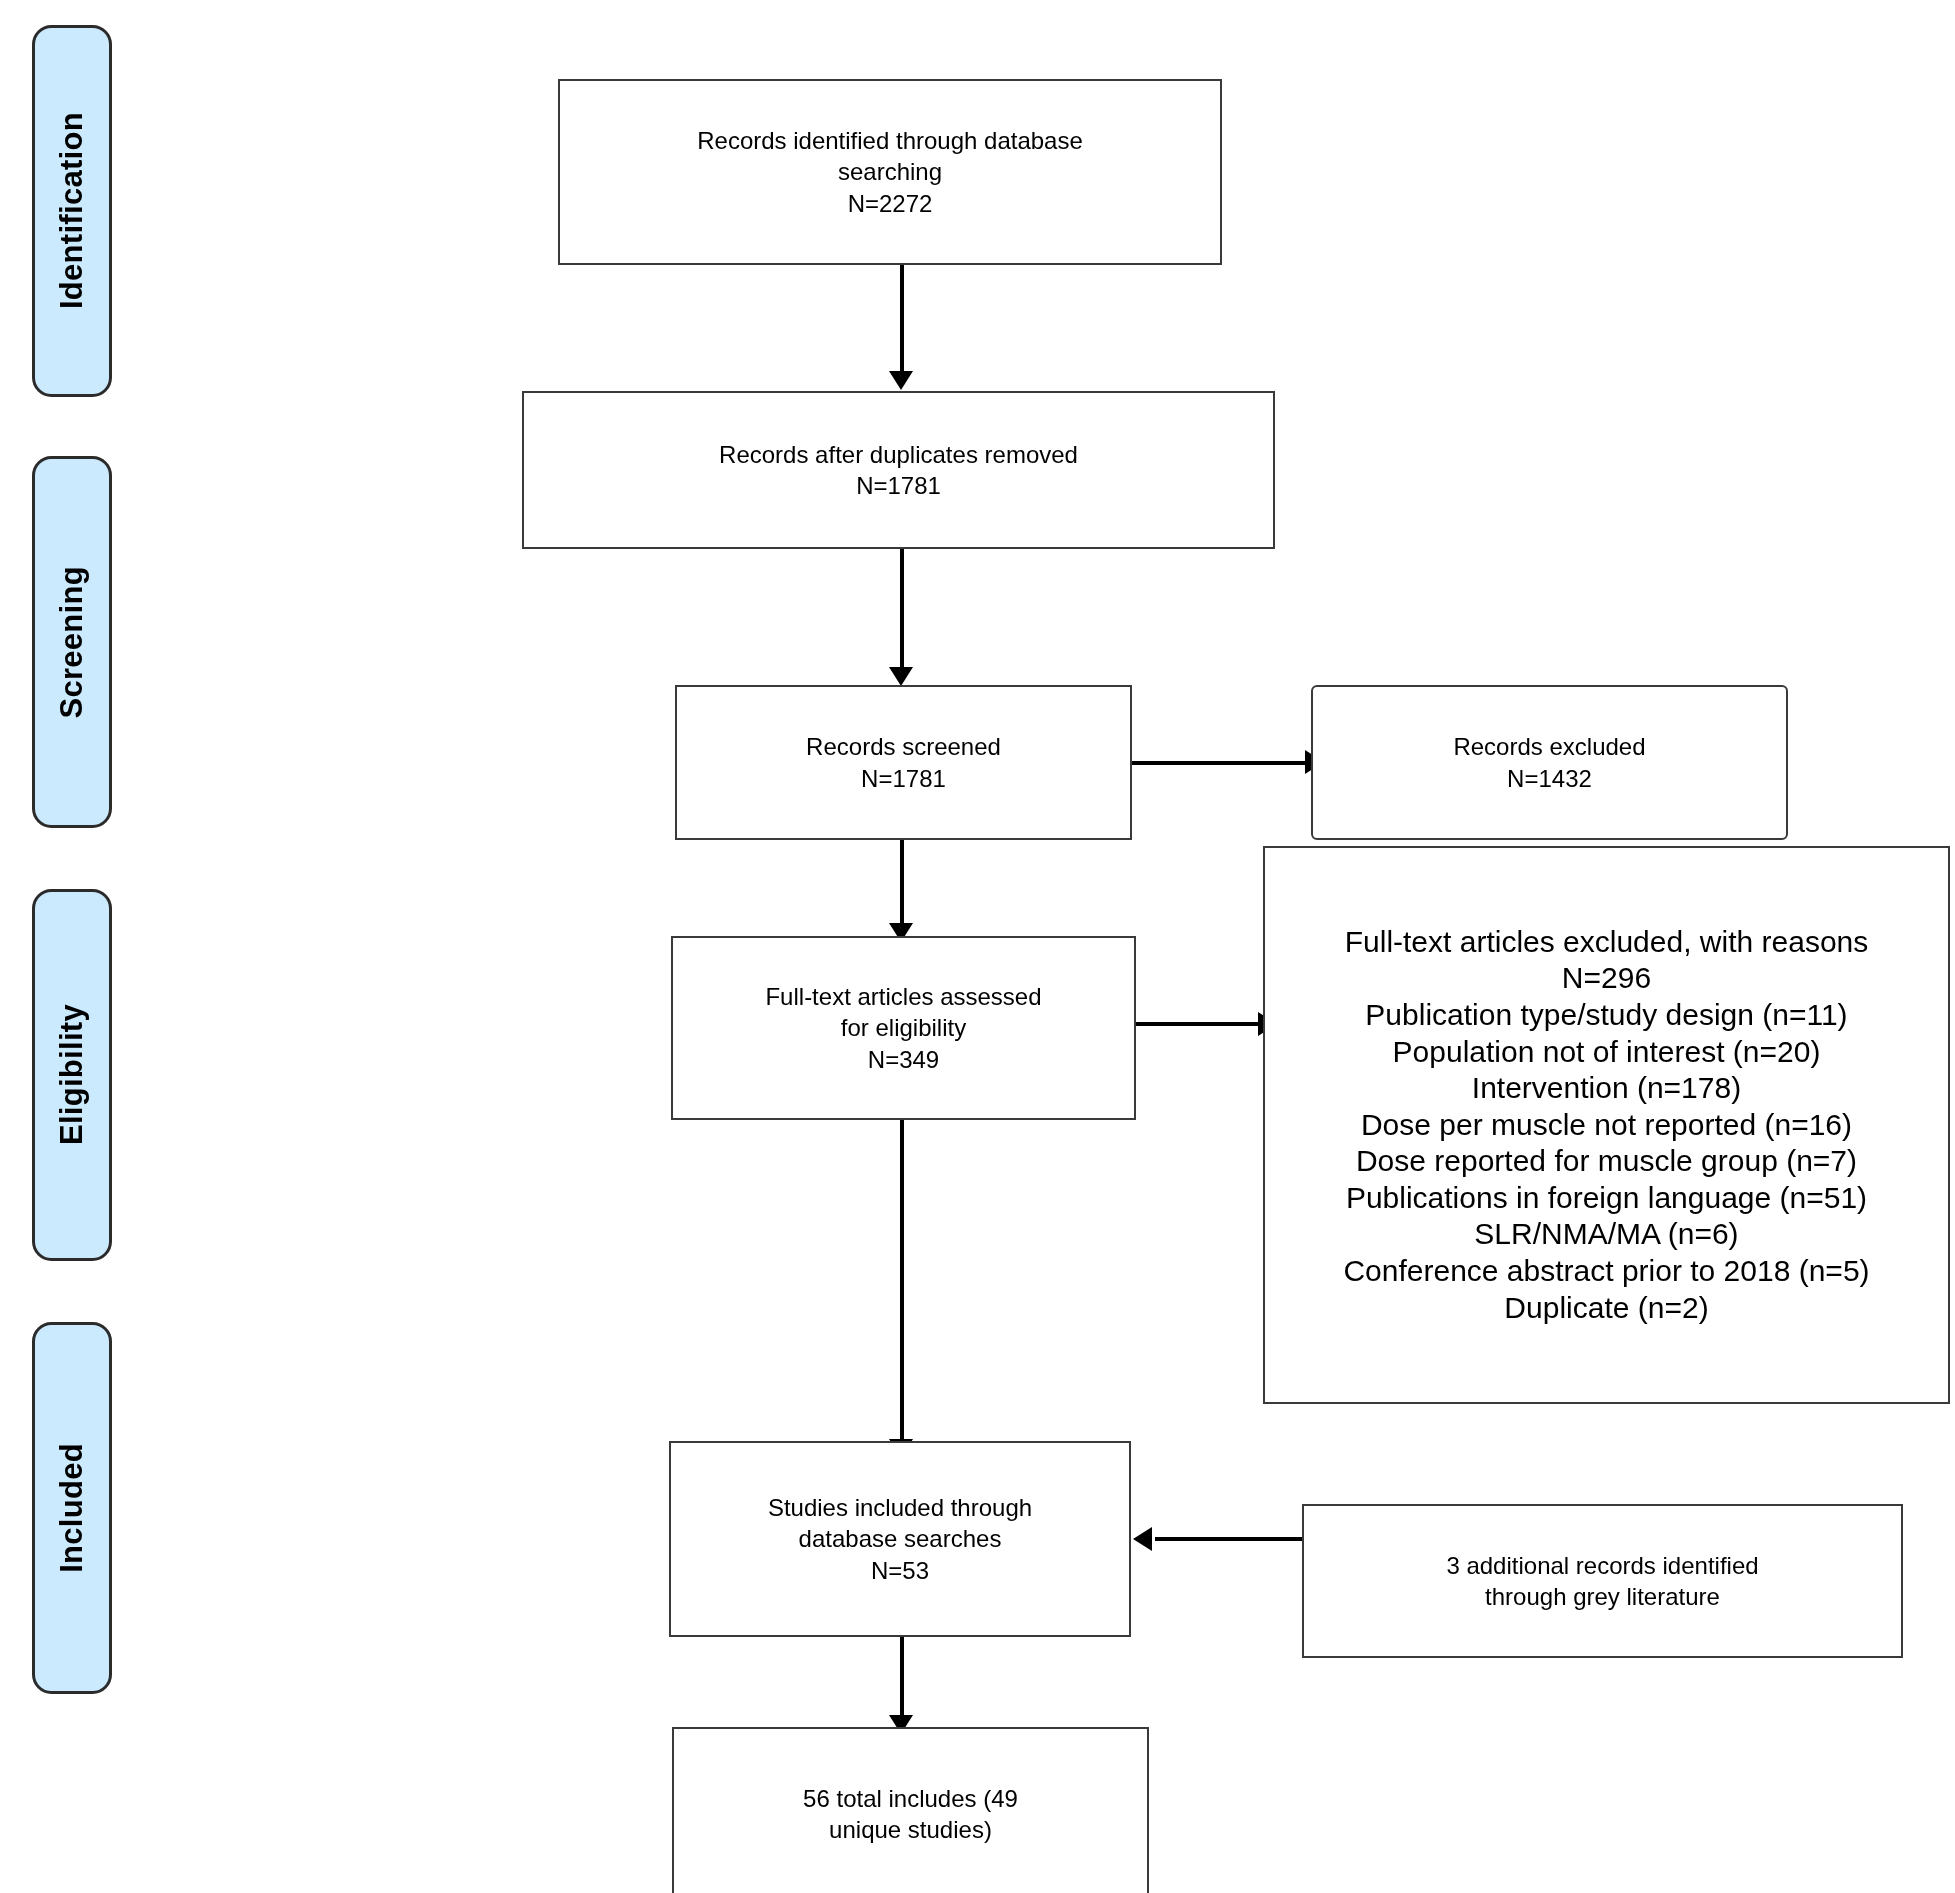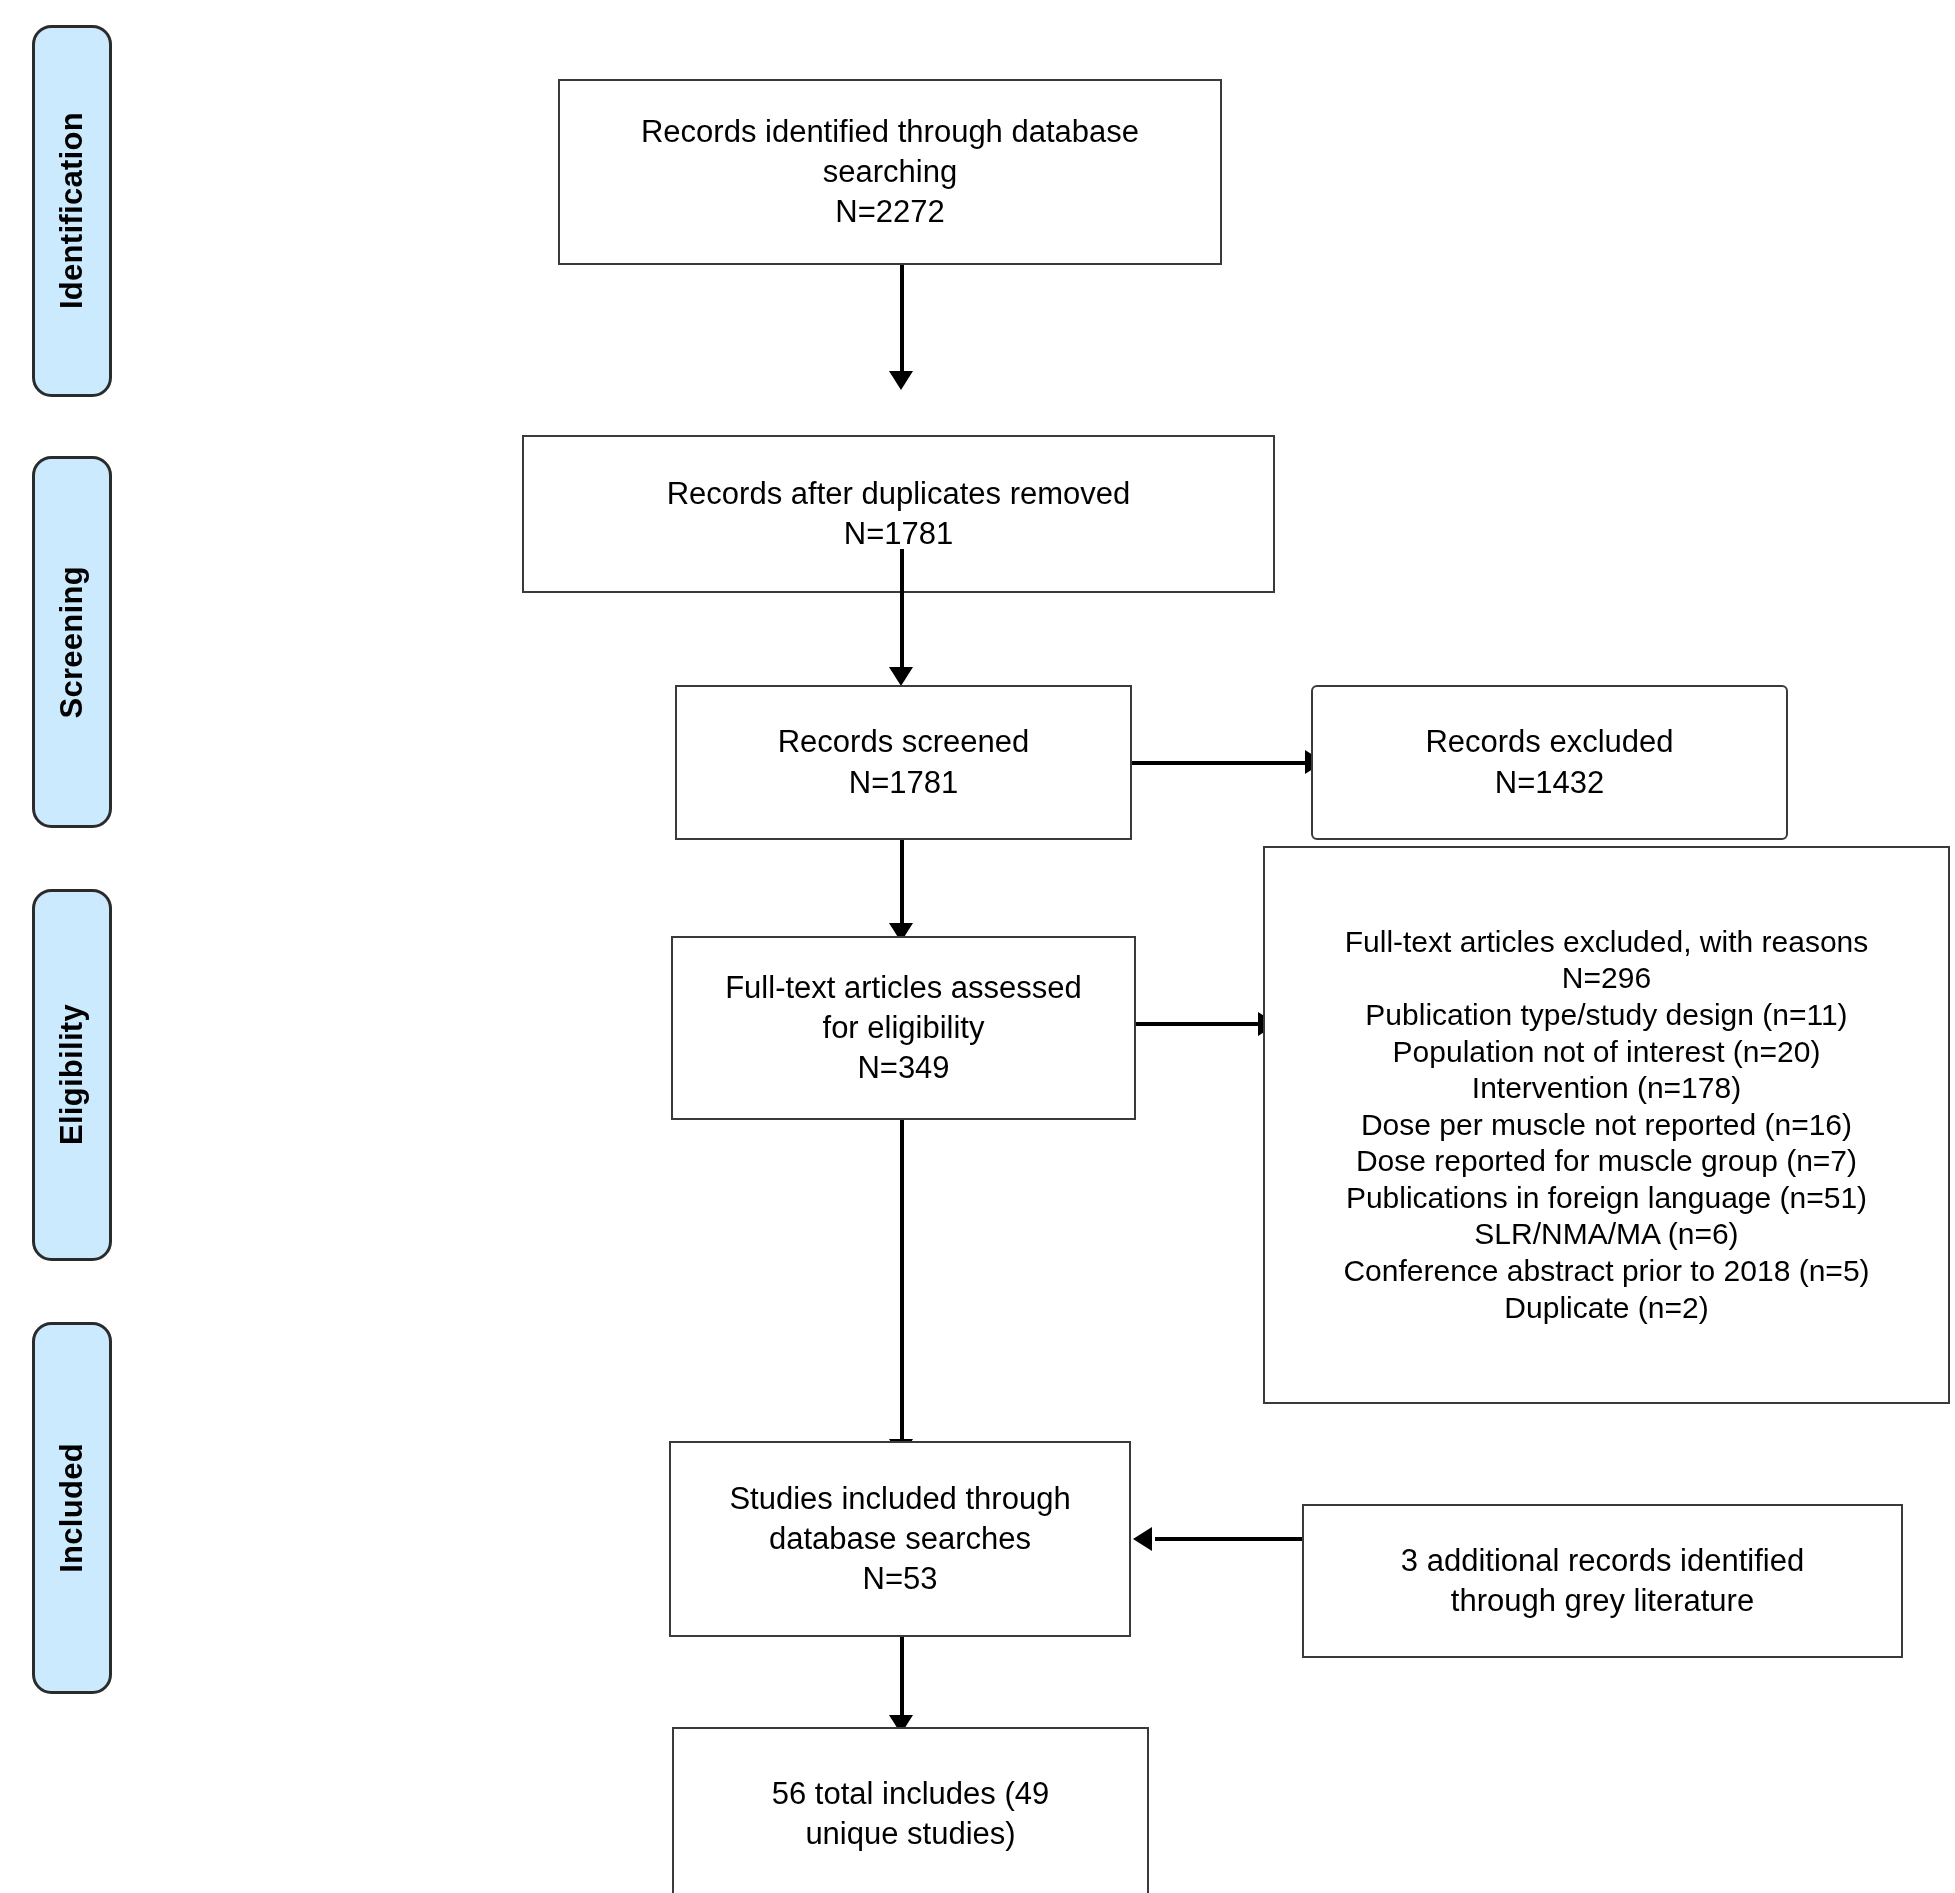--- a/index.html
+++ b/index.html
@@ -44,21 +44,21 @@
     position: absolute;
     background: #ffffff;
     border: 2.9px solid #3a3a3a;
     box-sizing: border-box;
     display: flex;
     align-items: center;
     justify-content: center;
     text-align: center;
   }
   .flow-box .box-text {
-    font-size: 31px;
+    font-size: 24px;
     line-height: 1.30;
     color: #000000;
     padding: 0 10.3px;
     white-space: pre-line;
   }
   .flow-box.reasons .box-text {
     font-size: 30px;
     line-height: 1.22;
   }
 
@@ -121,21 +121,21 @@
 
   <div class="flow-box" style="left:558px; top:79px; width:664px; height:186px;">
     <div class="box-text">Records identified through database
 searching
 N=2272</div>
   </div>
 
   <div class="conn-v" style="left:900px; top:265px; height:108px;"></div>
   <div class="arrow-down" style="left:889px; top:371px;"></div>
 
-  <div class="flow-box" style="left:522px; top:391px; width:753px; height:158px;margin-top:44px;">
+  <div class="flow-box" style="left:522px; top:391px; width:753px; height:158px;">
     <div class="box-text">Records after duplicates removed
 N=1781</div>
   </div>
 
   <div class="conn-v" style="left:900px; top:549px; height:121px;"></div>
   <div class="arrow-down" style="left:889px; top:667px;"></div>
 
   <div class="flow-box" style="left:675px; top:685px; width:457px; height:155px;">
     <div class="box-text">Records screened
 N=1781</div>

